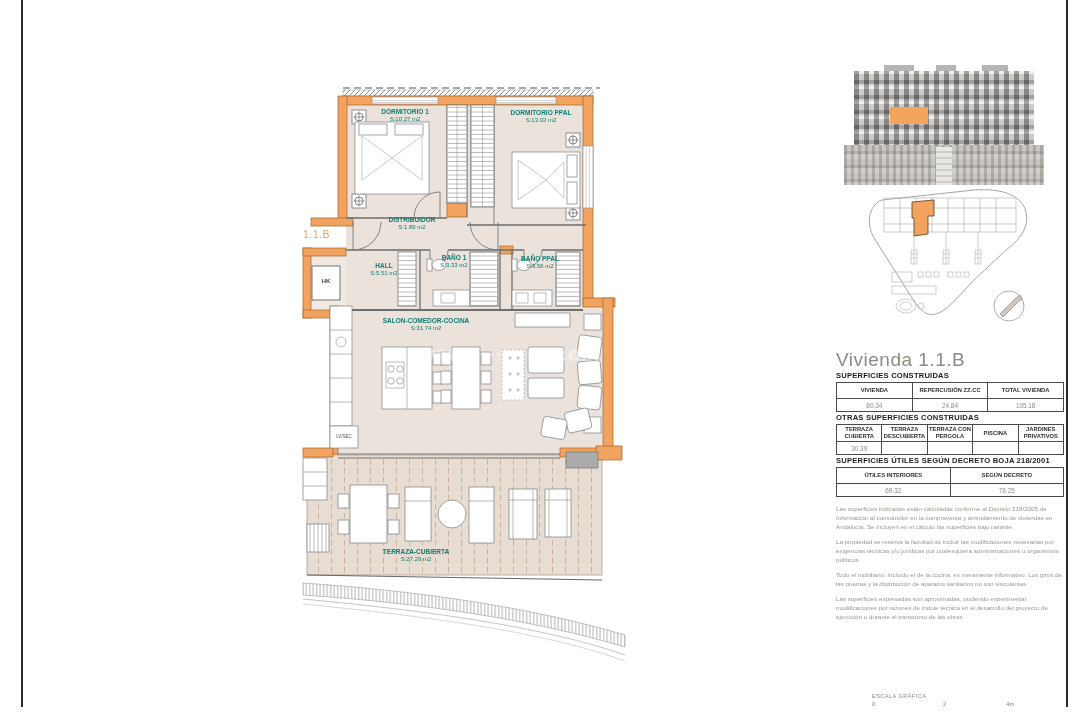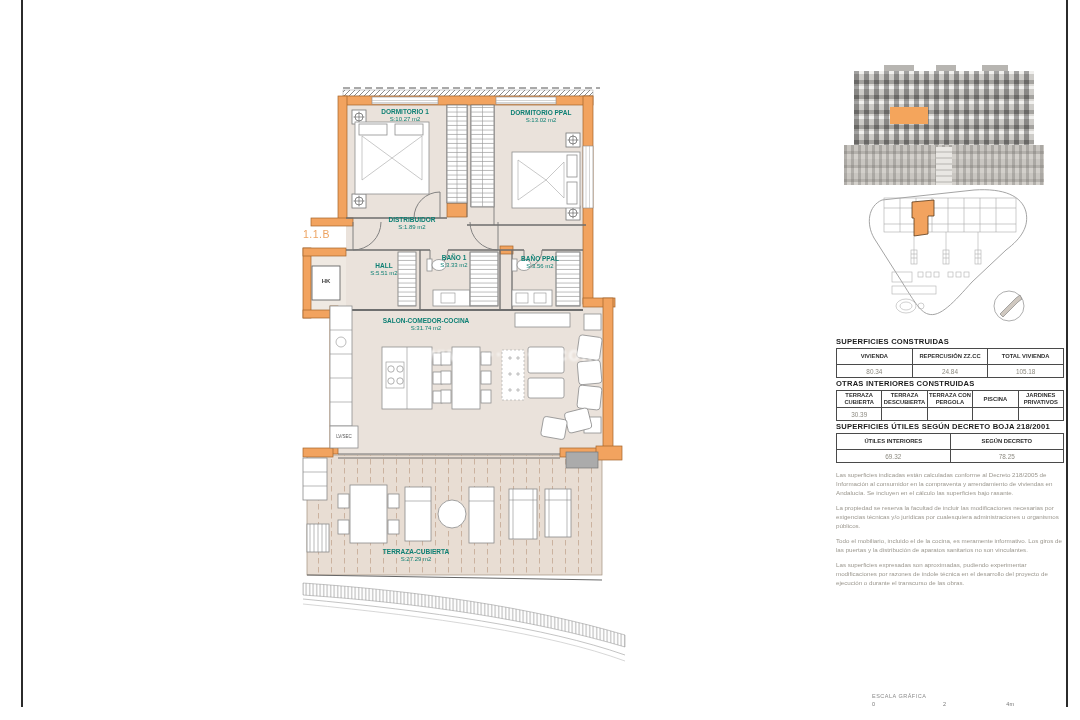--- a/index.html
+++ b/index.html
@@ -358,38 +358,39 @@
         <ellipse cx="52" cy="120" rx="10" ry="7"></ellipse>
           <ellipse cx="52" cy="120" rx="6" ry="4"></ellipse>
           <circle cx="67" cy="120" r="3"></circle>
       </g>
       <g>
         <circle cx="155" cy="120" r="15" fill="none" stroke="#999" stroke-width="0.8"></circle>
         <polygon points="146,128 162,112 166,109 168,113 164,116 149,131" fill="#cfc8c0" stroke="#777" stroke-width="0.6"></polygon>
       </g>
     </svg>
 
+    <h1 class="ptitle">Vivienda 1.1.B</h1>
 
     <div class="shead">SUPERFICIES CONSTRUIDAS</div>
     <table>
       <tbody>
           <tr>
         <th>VIVIENDA</th>
         <th>REPERCUSIÓN ZZ.CC</th>
         <th>TOTAL VIVIENDA</th>
       </tr>
       <tr>
         <td>80.34</td>
         <td>24.84</td>
         <td>105.18</td>
       </tr>
     </tbody>
       </table>
 
-    <div class="shead">OTRAS INTERIORES CONSTRUIDAS</div>
+    <div class="shead">OTRAS SUPERFICIES CONSTRUIDAS</div>
     <table>
       <tbody>
           <tr>
         <th>TERRAZA CUBIERTA</th>
         <th>TERRAZA DESCUBIERTA</th>
         <th>TERRAZA CON PERGOLA</th>
         <th>PISCINA</th>
         <th>JARDINES PRIVATIVOS</th>
       </tr>
       <tr>

